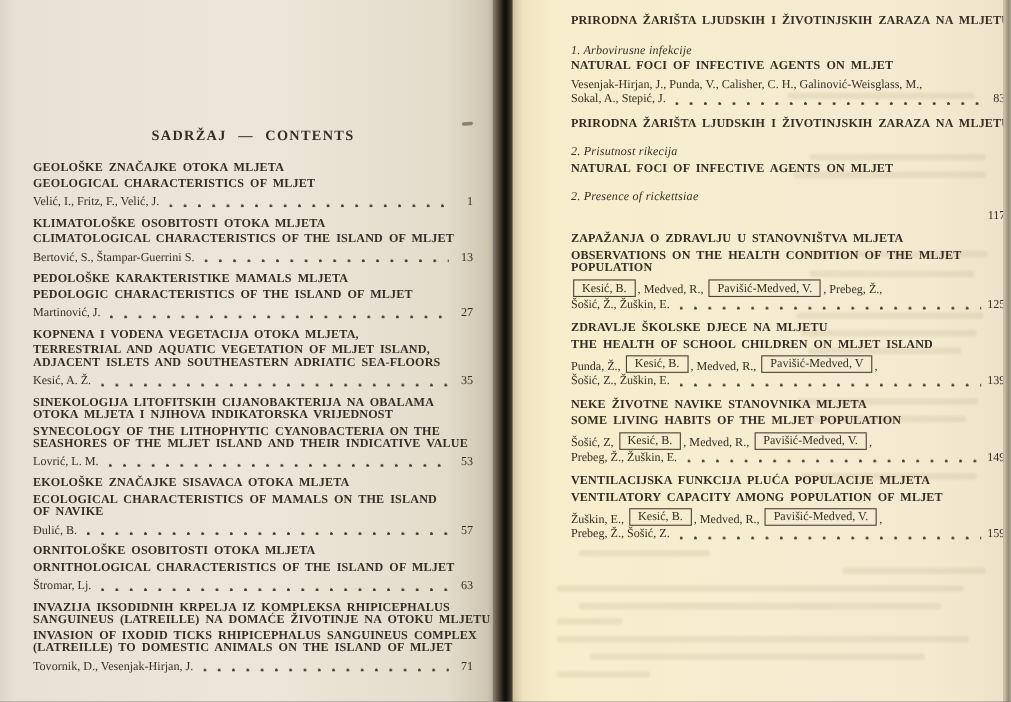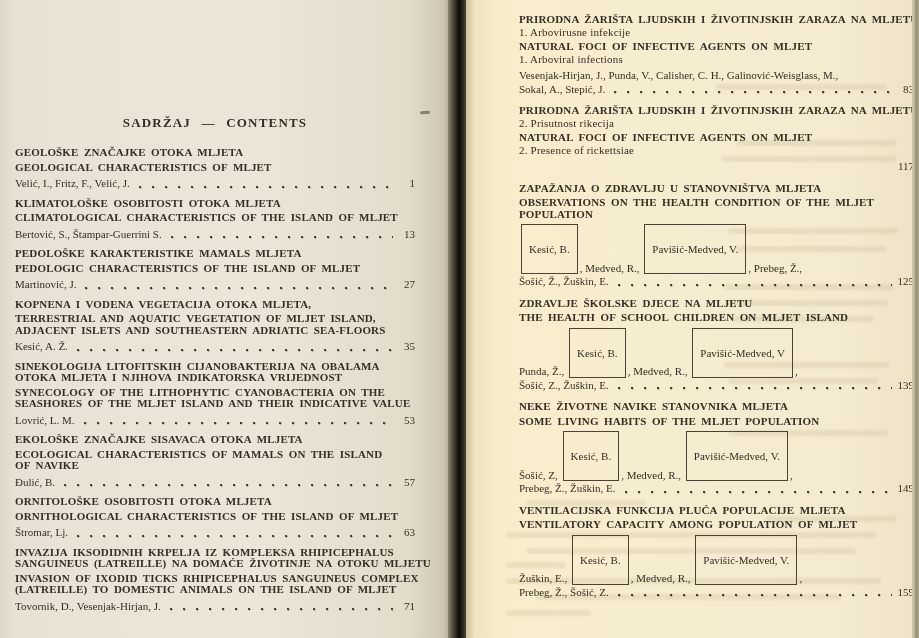--- a/index.html
+++ b/index.html
@@ -26,36 +26,36 @@
   .gutter{
     position:absolute;top:0;left:448px;width:22px;height:638px;
     background:linear-gradient(90deg,#8a8272 0%,#4b4436 25%,#181410 45%,#100d09 55%,#3c362a 75%,#837a66 100%);
   }
   .right-edge{
     position:absolute;top:0;right:0;width:7px;height:638px;
     background:linear-gradient(90deg,#d9cfb6 0%,#b3a98f 40%,#948b72 70%,#b9b098 100%);
   }
   
   .content{position:absolute;}
-  .content-left{left:15px;top:116px;width:400px;}
+  .content-left{left:30px;top:116px;width:400px;}
   .content-right{left:53px;top:14px;width:395px;}
   .toc-title{
     text-align:center;font-weight:bold;font-size:13px;line-height:14px;
     letter-spacing:1.2px;word-spacing:6px;margin-bottom:17px;
   }
   .entry{margin-bottom:8px;}
   .page-right .entry{margin-bottom:10px;}
   .ln{font-size:11px;line-height:11.5px;white-space:nowrap;}
   .ln.bold{font-weight:bold;word-spacing:2.5px;letter-spacing:0.15px;}
-  .ln.sub{font-weight:normal;letter-spacing:0.2px;margin-top:1px;}
+  .ln.sub{font-weight:normal;letter-spacing:0.2px;margin-top:15px;font-style:italic;}
   .blockgap{height:3px;}
   .authors{margin-top:4px;}
   .auth-line{display:flex;align-items:flex-end;font-size:11px;line-height:12.5px;margin-bottom:1px;white-space:pre;}
   .boxed{
-    display:inline-block;border:1px solid #4a4336;padding:18px 7px;margin:0 2px;
+    display:inline-block;border:1px solid #4a4336;padding:1px 7px;margin:0 2px;
     line-height:12px;
   }
   .leader{
     flex:1 1 auto;height:6px;margin:0 6px 0 9px;align-self:flex-end;
     background-image:radial-gradient(circle at 1.2px 3.2px,#473f31 1.1px,rgba(0,0,0,0) 1.5px);
     background-size:13px 6px;background-repeat:repeat-x;background-position:left bottom;
   }
   .leader.nodots{background:none;}
   .pagenum{text-align:right;min-width:16px;font-size:11px;}
   
@@ -176,21 +176,20 @@
         <div class="ghost" style="left: 70px; top: 594px; width: 305px;"></div>
         <div class="ghost" style="left: 40px; top: 610px; width: 85px;"></div>
       </div>
     <div class="content content-right">
       <div class="toc-list" id="right-list">
           <div class="entry">
             <div class="ln bold">PRIRODNA ŽARIŠTA LJUDSKIH I ŽIVOTINJSKIH ZARAZA NA MLJETU</div>
             <div class="ln sub">1. Arbovirusne infekcije</div>
             <div class="blockgap"></div>
             <div class="ln bold">NATURAL FOCI OF INFECTIVE AGENTS ON MLJET</div>
-            <div class="ln sub">1. Arboviral infections</div>
             <div class="authors">
               <div class="auth-line"><span class="plain">Vesenjak-Hirjan, J., Punda, V., Calisher, C. H., Galinović-Weisglass, M.,</span></div>
               <div class="auth-line"><span class="plain">Sokal, A., Stepić, J.</span><div class="leader"></div><span class="pagenum">83</span></div>
             </div>
           </div>
           <div class="entry">
             <div class="ln bold">PRIRODNA ŽARIŠTA LJUDSKIH I ŽIVOTINJSKIH ZARAZA NA MLJETU</div>
             <div class="ln sub">2. Prisutnost rikecija</div>
             <div class="blockgap"></div>
             <div class="ln bold">NATURAL FOCI OF INFECTIVE AGENTS ON MLJET</div>

